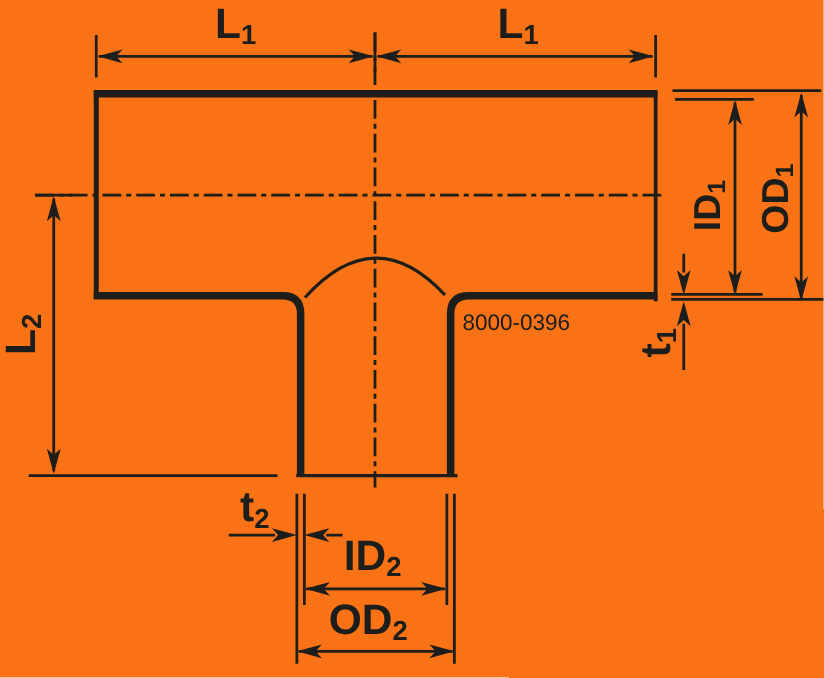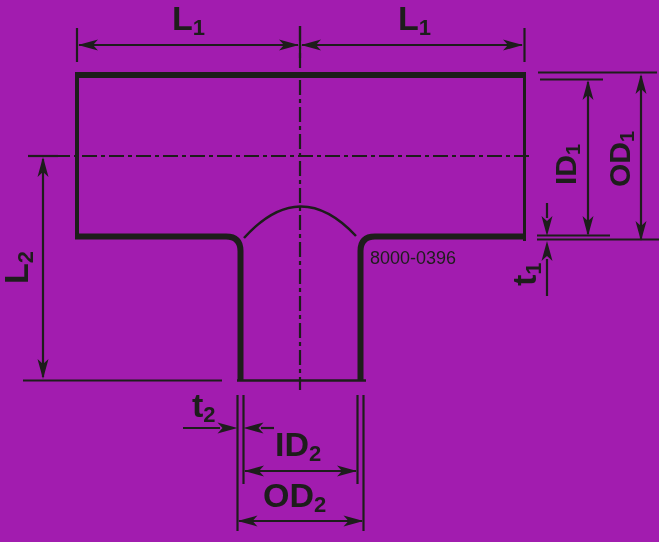--- a/index.html
+++ b/index.html
@@ -1,20 +1,20 @@
 <!DOCTYPE html>
 <html><head>
 <meta charset="utf-8">
 <style>
   html, body { margin: 0; padding: 0; background: #ffffff; }
   .canvas {
     position: relative;
     width: 659px;
     height: 542px;
-    background: #a21caf;
+    background: #f97316;
     overflow: hidden;
   }
   svg { display: block; }
   
   .outline   { stroke: #1d1d1b; fill: none; stroke-width: 6; stroke-linecap: butt; }
   .thin-edge { stroke: #1d1d1b; fill: none; stroke-width: 2.5; }
   .end-left  { stroke: #1d1d1b; fill: none; stroke-width: 4; }
   .end-right { stroke: #1d1d1b; fill: none; stroke-width: 3; }
   .dim       { stroke: #1d1d1b; fill: none; stroke-width: 2.2; }
   .ext       { stroke: #1d1d1b; fill: none; stroke-width: 2.2; }

